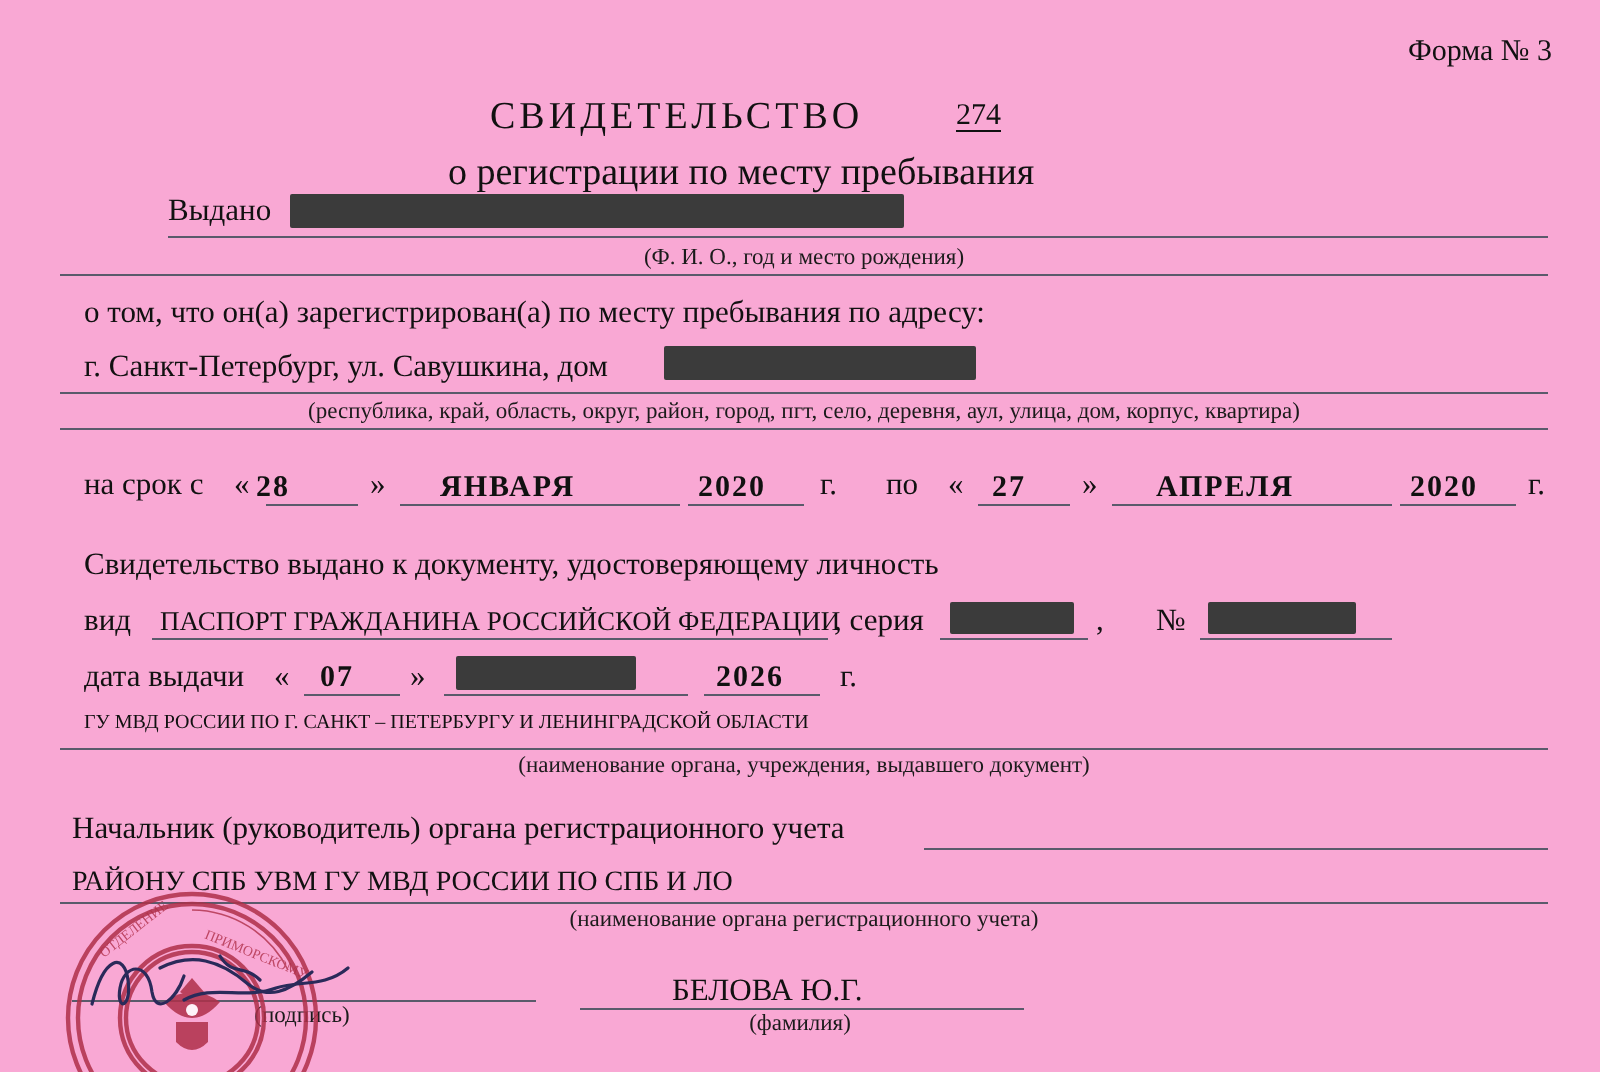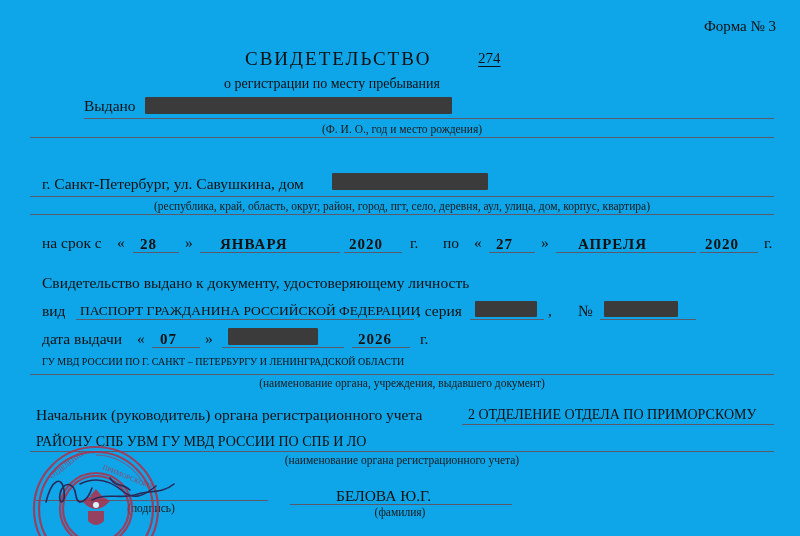--- a/index.html
+++ b/index.html
@@ -13,21 +13,21 @@
     font-family: "Liberation Serif", serif;
     color: #111111;
     position: relative;
     overflow: hidden;
   }
   .page {
     position: absolute;
     left: 0; top: 0;
     width: 800px;
     height: 536px;
-    background: #0ea5e9;
+    background: #f9a8d4;
   }
   .abs { position: absolute; }
 
   .form-no {
     right: 24px;
     top: 18px;
     font-size: 15px;
     font-family: "Liberation Serif", serif;
   }
 
@@ -41,21 +41,21 @@
   .title-num {
     left: 478px;
     top: 50px;
     font-size: 15px;
     text-decoration: underline;
     text-underline-offset: 3px;
   }
   .title-sub {
     left: 224px;
     top: 76px;
-    font-size: 14px;
+    font-size: 19px;
   }
 
   .redaction {
     background: #3b3b3b;
     height: 15px;
     border-radius: 1px;
   }
 
   .lbl { font-size: 15.5px; }
   .hint {
@@ -97,31 +97,32 @@
   <div class="abs title-num">274</div>
   <div class="abs title-sub">о регистрации по месту пребывания</div>
 
   <div class="abs lbl" style="left:84px; top:97px;">Выдано</div>
   <div class="abs redaction" style="left:145px; top:97px; width:307px; height:17px;"></div>
   <div class="row-line" style="left:84px; top:118px; width:690px;"></div>
 
   <div class="row-line" style="left:30px; top:137px; width:744px;"></div>
   <div class="abs hint" style="left:232px; top:123px; width:340px;">(Ф. И. О., год и место рождения)</div>
 
+  <div class="abs lbl" style="left:42px; top:148px;">о том, что он(а) зарегистрирован(а) по месту пребывания по адресу:</div>
 
   <div class="abs lbl" style="left:42px; top:175px;">г. Санкт-Петербург, ул. Савушкина, дом</div>
   <div class="abs redaction" style="left:332px; top:173px; width:156px; height:17px;"></div>
   <div class="row-line" style="left:30px; top:196px; width:744px;"></div>
 
   <div class="row-line" style="left:30px; top:214px; width:744px;"></div>
   <div class="abs hint" style="left:132px; top:200px; width:540px;">(республика, край, область, округ, район, город, пгт, село, деревня, аул, улица, дом, корпус, квартира)</div>
 
   <div class="abs lbl" style="left:42px; top:234px;">на срок с</div>
   <div class="abs lbl" style="left:117px; top:234px;">«</div>
-  <div class="abs bold-val" style="left:140px; top:236px;">28</div>
+  <div class="abs bold-val" style="left:128px; top:236px;">28</div>
   <div class="row-line" style="left:133px; top:252px; width:46px;"></div>
   <div class="abs lbl" style="left:185px; top:234px;">»</div>
   <div class="abs bold-val" style="left:220px; top:236px;text-align:right;">ЯНВАРЯ</div>
   <div class="row-line" style="left:200px; top:252px; width:140px;"></div>
   <div class="abs bold-val" style="left:349px; top:236px;">2020</div>
   <div class="row-line" style="left:344px; top:252px; width:58px;"></div>
   <div class="abs lbl" style="left:410px; top:234px;">г.</div>
   <div class="abs lbl" style="left:443px; top:234px;">по</div>
   <div class="abs lbl" style="left:474px; top:234px;">«</div>
   <div class="abs bold-val" style="left:496px; top:236px;">27</div>
@@ -155,21 +156,20 @@
   <div class="row-line" style="left:222px; top:347px; width:122px;"></div>
   <div class="abs bold-val" style="left:358px; top:331px;">2026</div>
   <div class="row-line" style="left:352px; top:347px; width:58px;"></div>
   <div class="abs lbl" style="left:420px; top:330px;">г.</div>
 
   <div class="abs" style="left:42px; top:356px; font-size:10px;">ГУ  МВД  РОССИИ  ПО  Г. САНКТ – ПЕТЕРБУРГУ  И  ЛЕНИНГРАДСКОЙ ОБЛАСТИ</div>
   <div class="row-line" style="left:30px; top:374px; width:744px;"></div>
   <div class="abs lbl" style="left:36px; top:406px;">Начальник (руководитель) органа регистрационного учета</div>
 
   <div class="abs hint" style="left:230px; top:377px; width:344px;">(наименование органа, учреждения, выдавшего документ)</div>
-  <div class="abs" style="left:468px; top:407px; font-size:14px;">2 ОТДЕЛЕНИЕ ОТДЕЛА  ПО ПРИМОРСКОМУ</div>
   <div class="row-line" style="left:462px; top:424px; width:312px;"></div>
 
   <div class="abs" style="left:36px; top:434px; font-size:14px;text-align:center;">РАЙОНУ СПБ УВМ  ГУ  МВД  РОССИИ  ПО СПБ  И  ЛО</div>
   <div class="row-line" style="left:30px; top:451px; width:744px;"></div>
   <div class="abs hint" style="left:240px; top:454px; width:324px;">(наименование органа регистрационного учета)</div>
 
   <div class="row-line" style="left:36px; top:500px; width:232px;"></div>
   <div class="abs hint" style="left:96px; top:502px; width:110px;">(подпись)</div>
 
   <div class="abs" style="left:336px; top:487px; font-size:15.5px;">БЕЛОВА Ю.Г.</div>

